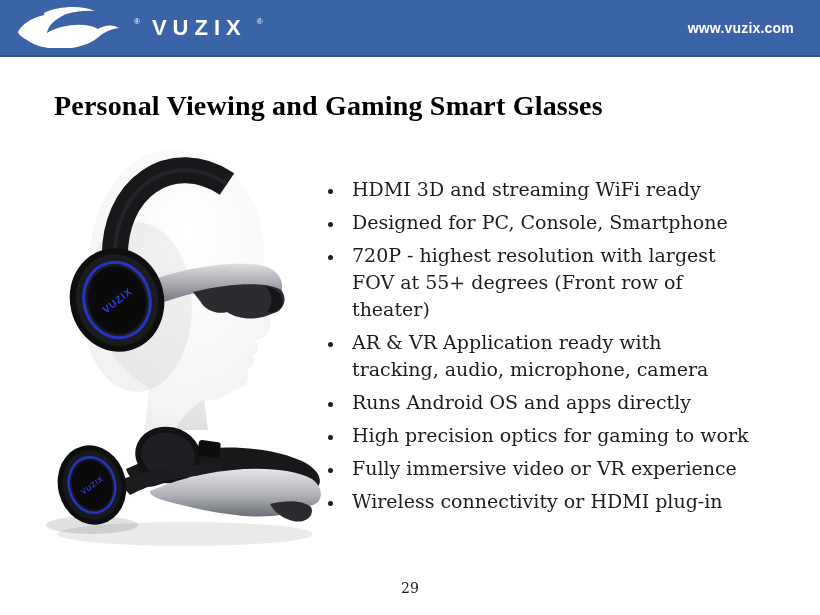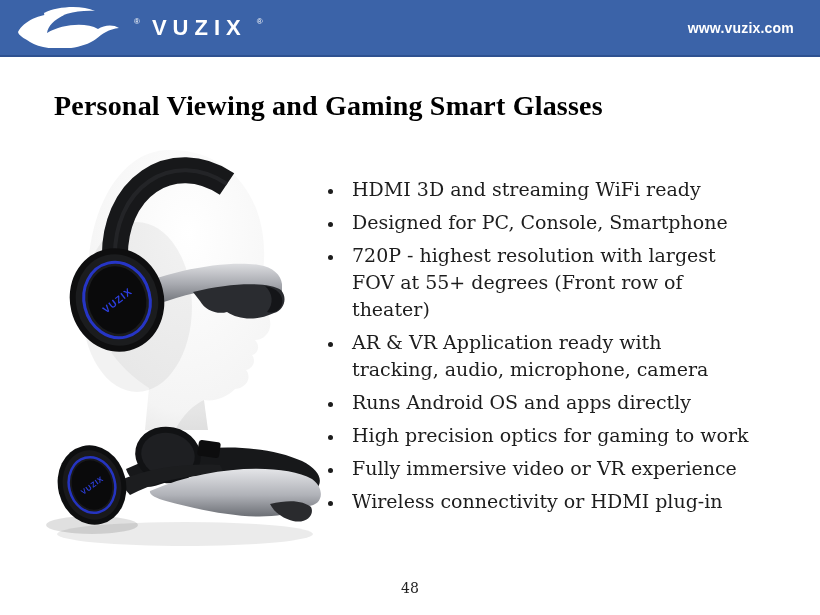--- a/index.html
+++ b/index.html
@@ -156,13 +156,13 @@
 FOV at 55+ degrees (Front row of
 theater)</li>
   <li>AR &amp; VR Application ready with
 tracking, audio, microphone, camera</li>
   <li>Runs Android OS and apps directly</li>
   <li>High precision optics for gaming to work</li>
   <li>Fully immersive video or VR experience</li>
   <li>Wireless connectivity or HDMI plug-in</li>
 </ul>
 
-<div class="page-num">48</div>
+<div class="page-num">29</div>
 
 </body></html>

